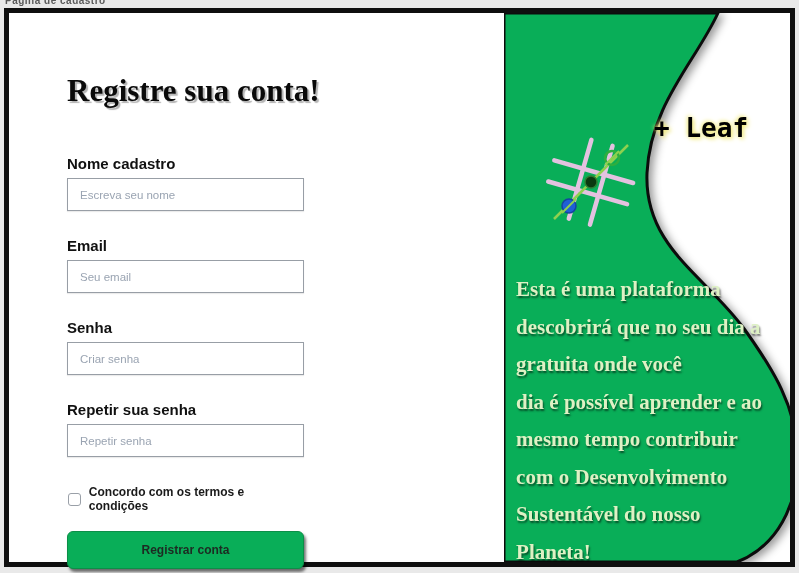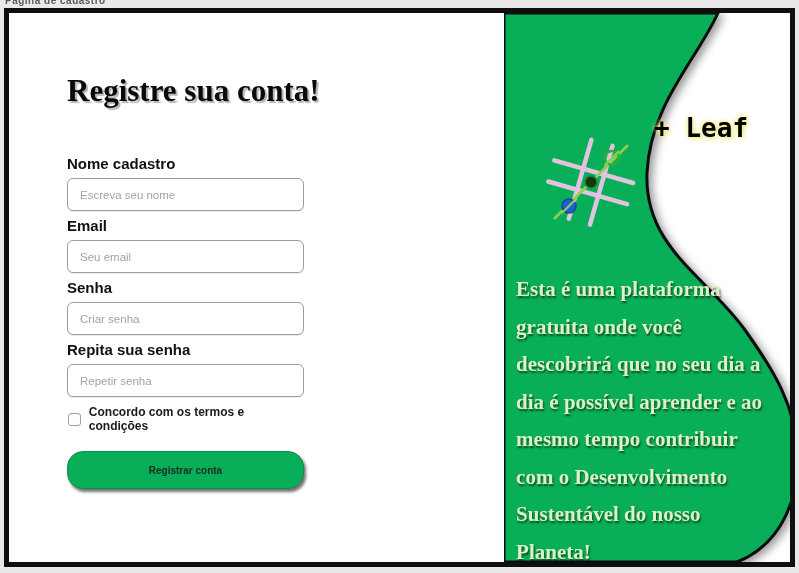--- a/index.html
+++ b/index.html
@@ -34,40 +34,40 @@
     text-shadow:2px 2px 1px rgba(0,0,0,0.30);
     white-space:nowrap;
   }
   .form { position:absolute; left:58px; top:142px; width:237px; }
   .field-label {
     font-weight:bold; font-size:15px; color:#111;
     margin-bottom:6px;
   }
   .field-input {
     width:100%; height:33px;
-    border:1px solid #989ea6; border-radius:6px;
+    border:1px solid #989ea6; border-radius:0;
     padding:0 12px; font-size:11.5px; color:#333;
-    margin-bottom:6px; outline:none;
+    margin-bottom:26px; outline:none;
     box-shadow:0 1px 1px rgba(0,0,0,0.08);
     font-family:"Liberation Sans", sans-serif;
   }
   .field-input::placeholder { color:#9aa4b2; opacity:1; }
   .terms-row { display:flex; align-items:center; margin-top:2px;justify-content:space-between; }
   .terms-checkbox {
     width:13px; height:13px; margin:0 8px 0 1px;
     appearance:none; -webkit-appearance:none;
     border:1.5px solid #9aa0a8; border-radius:3px; background:#fff;
     cursor:pointer;
   }
   .terms-label { font-size:12px; font-weight:600; color:#1a1a1a; }
   .submit-btn {
     margin-top:18px; width:100%; height:38px;
-    background:var(--green); border:1px solid #0c8f48; border-radius:16px;
+    background:var(--green); border:1px solid #0c8f48; border-radius:6px;
     font-family:"Liberation Sans", sans-serif;
-    font-weight:bold; font-size:10px; color:#1d2a22;
+    font-weight:bold; font-size:12px; color:#1d2a22;
     box-shadow:2px 3px 3px rgba(0,0,0,0.55);
     cursor:pointer;
   }
   
   .right-pane { position:relative; width:302px; height:549px; background:#ffffff; overflow:hidden; }
   .wave-svg { position:absolute; left:0; top:0; }
   .logo-text {
     position:absolute; left:150px; top:100px; width:150px;
     font-family:"DejaVu Sans Mono", monospace;
     font-weight:bold; font-size:26px; color:#000;
@@ -100,21 +100,21 @@
 
       <div class="field-label">Nome cadastro</div>
       <input class="field-input" type="text" placeholder="Escreva seu nome" style="">
 
       <div class="field-label">Email</div>
       <input class="field-input" type="text" placeholder="Seu email" style="">
 
       <div class="field-label">Senha</div>
       <input class="field-input" type="password" placeholder="Criar senha" style="">
 
-      <div class="field-label">Repita sua senha</div>
+      <div class="field-label">Repetir sua senha</div>
       <input class="field-input" type="password" placeholder="Repetir senha" style="">
 
       <div class="terms-row">
         <input type="checkbox" class="terms-checkbox" style="">
         <span class="terms-label">Concordo com os termos e condições</span>
       </div>
 
       <button class="submit-btn">Registrar conta</button>
     </div>
   </div>
@@ -144,22 +144,22 @@
       <circle cx="51" cy="51" r="6" fill="#0b3a10" stroke="#2e7d32" stroke-width="1.5"></circle>
       <circle cx="29" cy="75" r="7" fill="#1f5fd6" stroke="#1544a0" stroke-width="1.5"></circle>
       <line x1="22" y1="82" x2="36" y2="68" stroke="#8fd14f" stroke-width="2"></line>
       <line x1="65" y1="34" x2="79" y2="20" stroke="#8fd14f" stroke-width="2"></line>
     </svg>
 
     <div class="logo-text">+ Leaf</div>
 
     <div class="panel-text">
       <div>Esta é uma plataforma</div>
+      <div>descobrirá que no seu dia a</div>
       <div>gratuita onde você</div>
-      <div>descobrirá que no seu dia a</div>
       <div>dia é possível aprender e ao</div>
       <div>mesmo tempo contribuir</div>
       <div>com o Desenvolvimento</div>
       <div>Sustentável do nosso</div>
       <div>Planeta!</div>
     </div>
   </div>
 
 </div>
 

